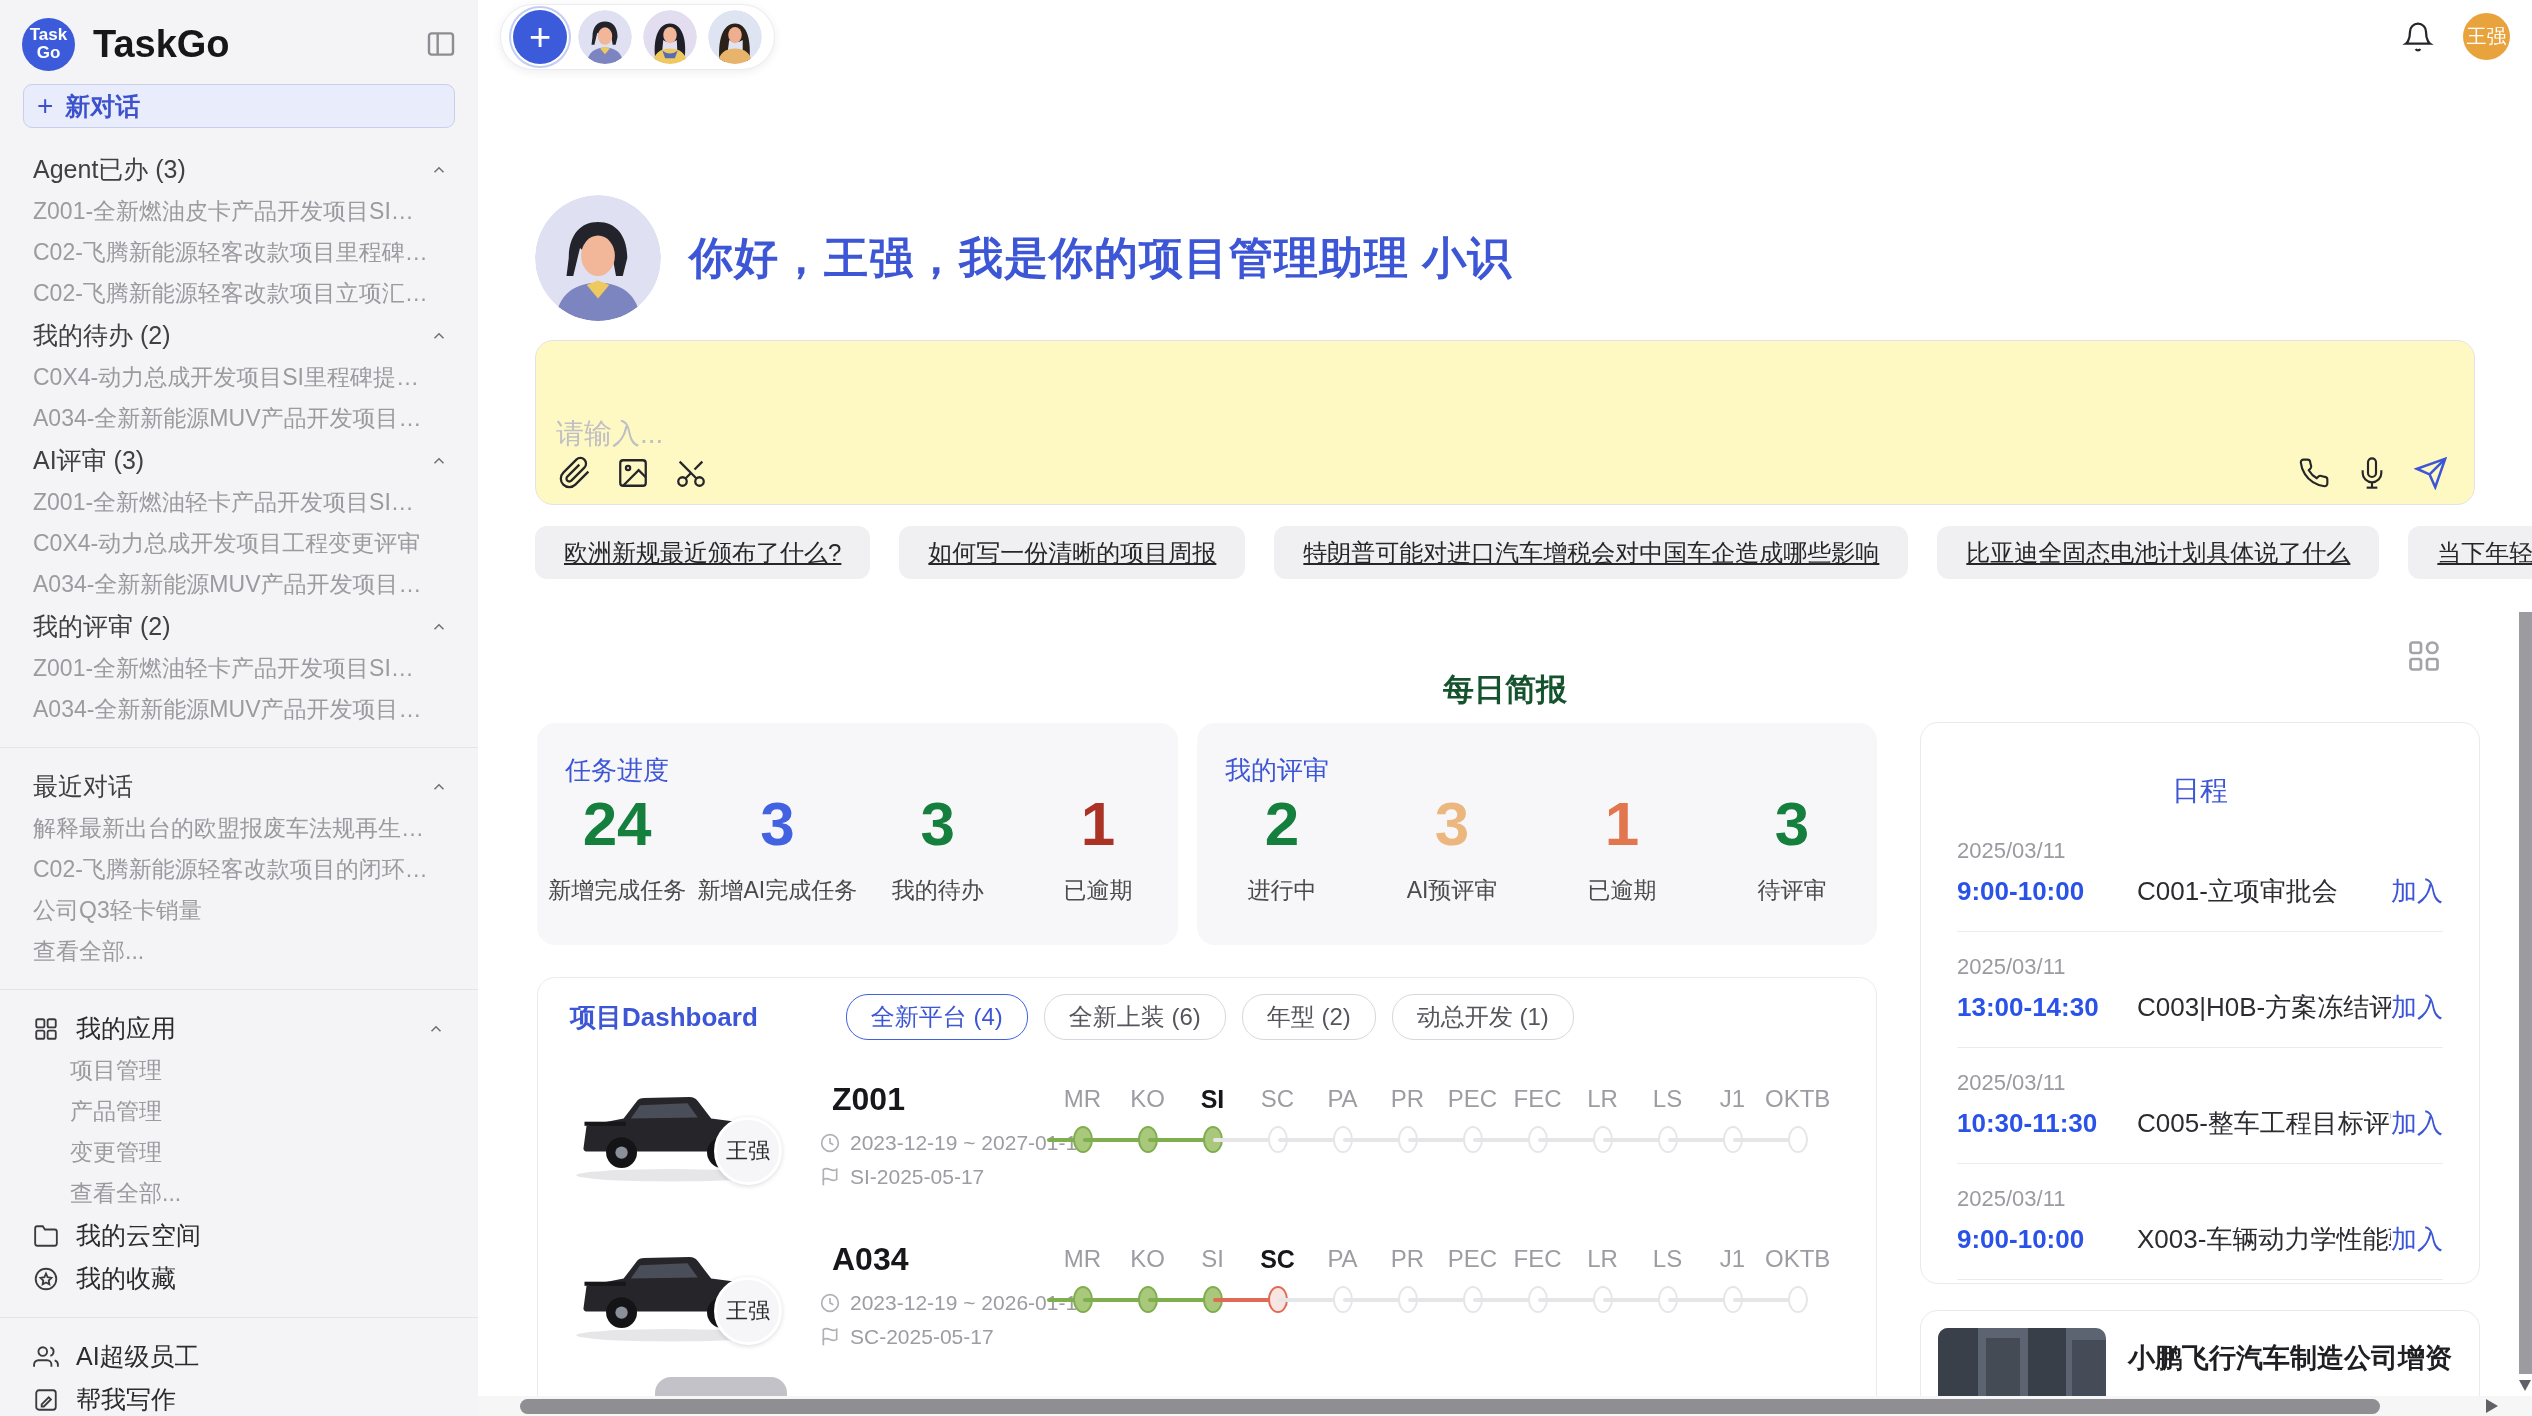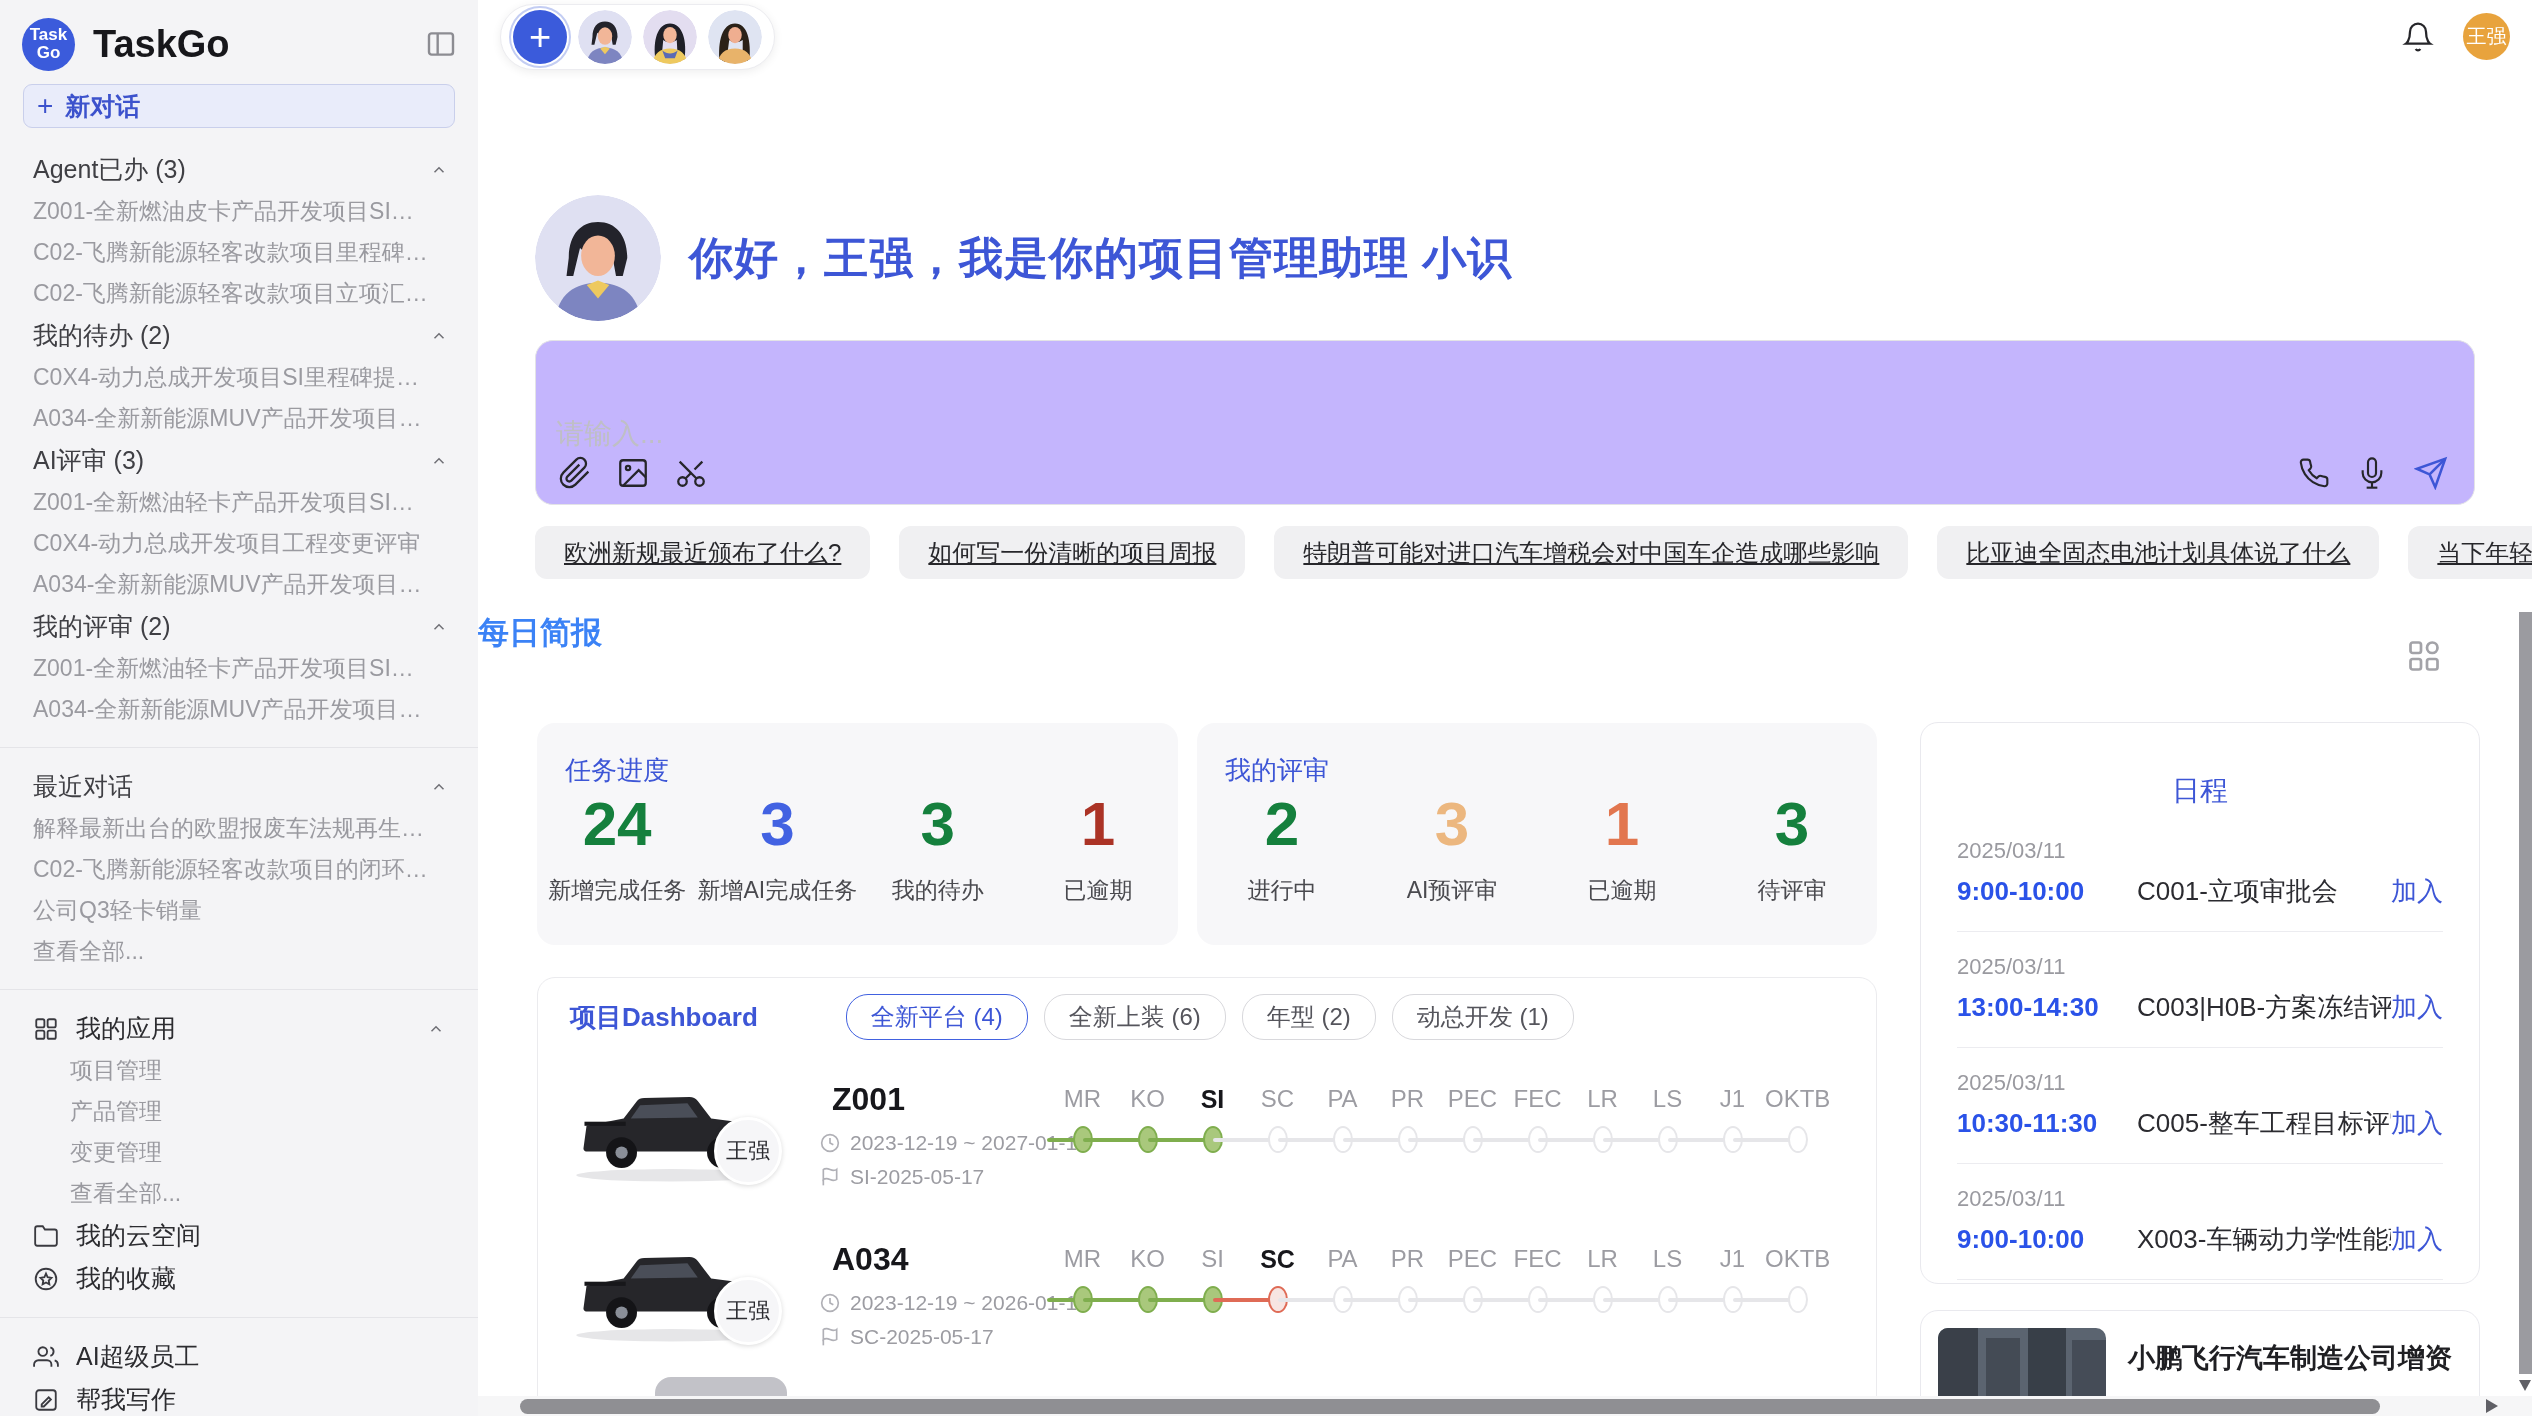--- a/index.html
+++ b/index.html
@@ -36,34 +36,34 @@
            box-shadow:0 0 0 2px #fff,0 0 0 4px #c3cdf3;font-family:inherit;}
   .tb-avatar{width:54px;height:54px;border-radius:50%;overflow:hidden;flex:none;box-shadow:0 0 0 2px #fff;cursor:pointer;}
   .bell-btn{position:absolute;right:92px;top:20px;background:none;border:none;color:#26262a;cursor:pointer;display:flex;}
   .user-chip{position:absolute;right:22px;top:13px;width:47px;height:47px;border-radius:50%;background:#e8a33d;
              color:#fff;font-size:20px;display:flex;align-items:center;justify-content:center;cursor:pointer;}
   .greeting{position:absolute;left:57px;top:195px;display:flex;align-items:center;gap:28px;}
   .greet-avatar{width:126px;height:126px;border-radius:50%;overflow:hidden;flex:none;}
   .greet-text{font-size:44px;font-weight:700;color:#3d56d6;letter-spacing:1px;}
   
   .input-box{position:absolute;left:57px;top:340px;width:1940px;height:165px;box-sizing:border-box;
-             border:1.5px solid #e3e3e6;border-radius:18px;background:#c4b5fd;}
+             border:1.5px solid #e3e3e6;border-radius:18px;background:#fef9c3;}
   .input-box textarea{position:absolute;left:0;top:0;width:1400px;height:110px;border:none;outline:none;resize:none;
              font-family:inherit;font-size:28px;color:#333;padding:74px 0 0 20px;background:transparent;}
   .input-box textarea::placeholder{color:#bfbfc5;}
   .in-icons-l{position:absolute;left:22px;bottom:14px;display:flex;gap:24px;align-items:center;}
   .in-icons-r{position:absolute;right:26px;bottom:14px;display:flex;gap:26px;align-items:center;}
   .icon-btn{background:none;border:none;padding:0;cursor:pointer;display:flex;color:#26262a;}
   .icon-btn.blue{color:#3d56d6;}
   
   .chips{position:absolute;left:57px;top:526px;display:flex;gap:29px;}
   .chip{height:53px;display:flex;align-items:center;padding:0 29px;background:#f0f0f2;border-radius:12px;
         font-size:24px;color:#27272b;cursor:pointer;white-space:nowrap;text-decoration:underline;}
   
-  .brief-title{position:absolute;left:0;top:612px;width:100%;font-size:31px;font-weight:700;color:#3b82f6;}
+  .brief-title{position:absolute;left:0;top:669px;width:100%;text-align:center;font-size:31px;font-weight:700;color:#14532d;}
   .brief-grid{position:absolute;right:90px;top:638px;background:none;border:none;padding:0;cursor:pointer;color:#a3a3a8;display:flex;}
   .stat-card{position:absolute;top:723px;height:222px;background:#f7f7f9;border-radius:18px;box-sizing:border-box;}
   .stat-card.c1{left:59px;width:641px;}
   .stat-card.c2{left:719px;width:680px;}
   .stat-title{position:absolute;left:28px;top:30px;font-size:26px;color:#3d56d6;}
   .stats{position:absolute;left:0;right:0;top:66px;display:flex;}
   .stat{flex:1;text-align:center;}
   .stat .v{font-size:62px;font-weight:600;line-height:70px;}
   .stat .l{margin-top:16px;font-size:23px;color:#4a4a4f;}
   .c-dark{color:#15803d;} .c-blue{color:#4262e2;} .c-red{color:#ab3326;}

